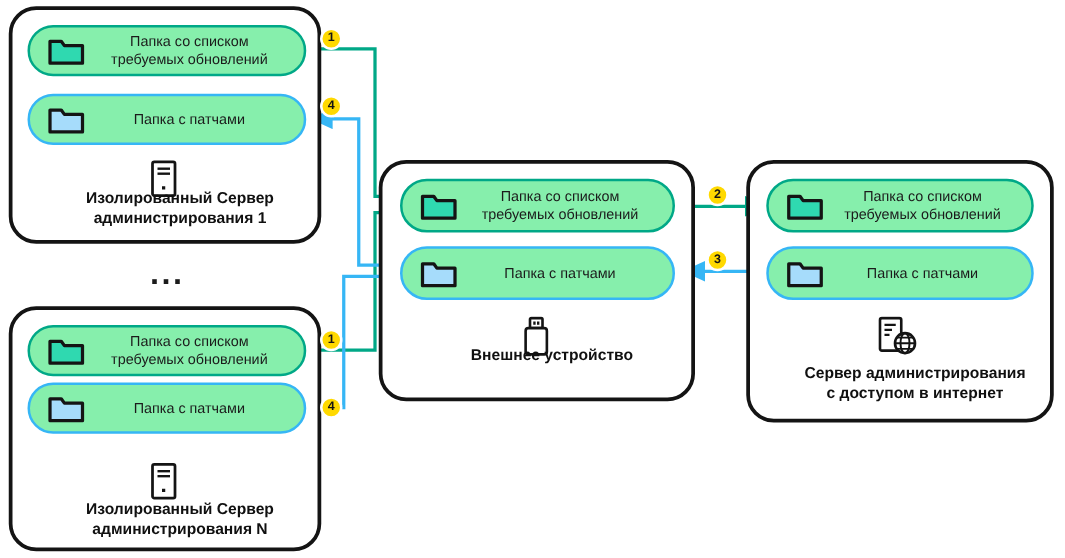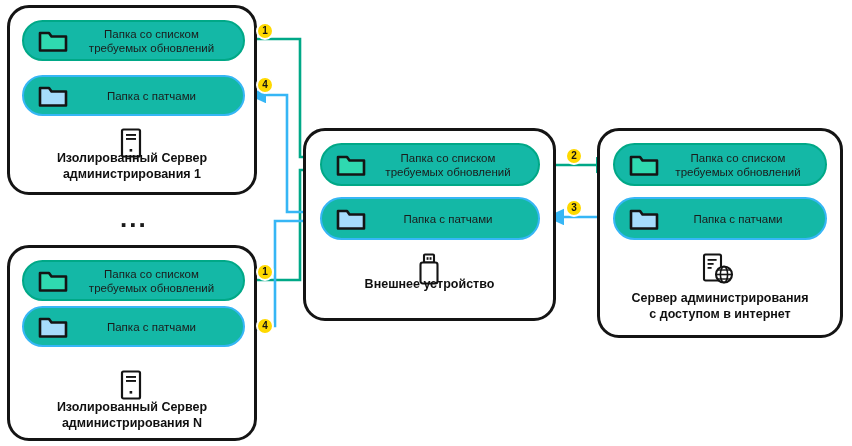--- a/index.html
+++ b/index.html
@@ -23,21 +23,21 @@
     box-sizing: border-box;
     border: 3px solid #141414;
     border-radius: 22px;
     background: #ffffff;
   }
   
   .folder-card {
     position: absolute;
     box-sizing: border-box;
     border-radius: 22px;
-    background: #14b8a6;
+    background: #86efac;
     display: flex;
     align-items: center;
   }
   .folder-card.green { border: 2.5px solid #00a887; }
   .folder-card.blue  { border: 2.5px solid #36b6f5; }
 
   .folder-icon {
     flex: 0 0 auto;
     margin-left: 14px;
     width: 30px;
@@ -55,20 +55,21 @@
 
   
   .device-title {
     position: absolute;
     text-align: center;
     font-size: 12.5px;
     font-weight: bold;
     line-height: 16px;
     color: #101010;
     white-space: pre-line;
+    padding-left: 12px;
   }
   .device-icon {
     position: absolute;
   }
 
   
   .ellipsis {
     position: absolute;
     font-size: 26px;
     font-weight: bold;

